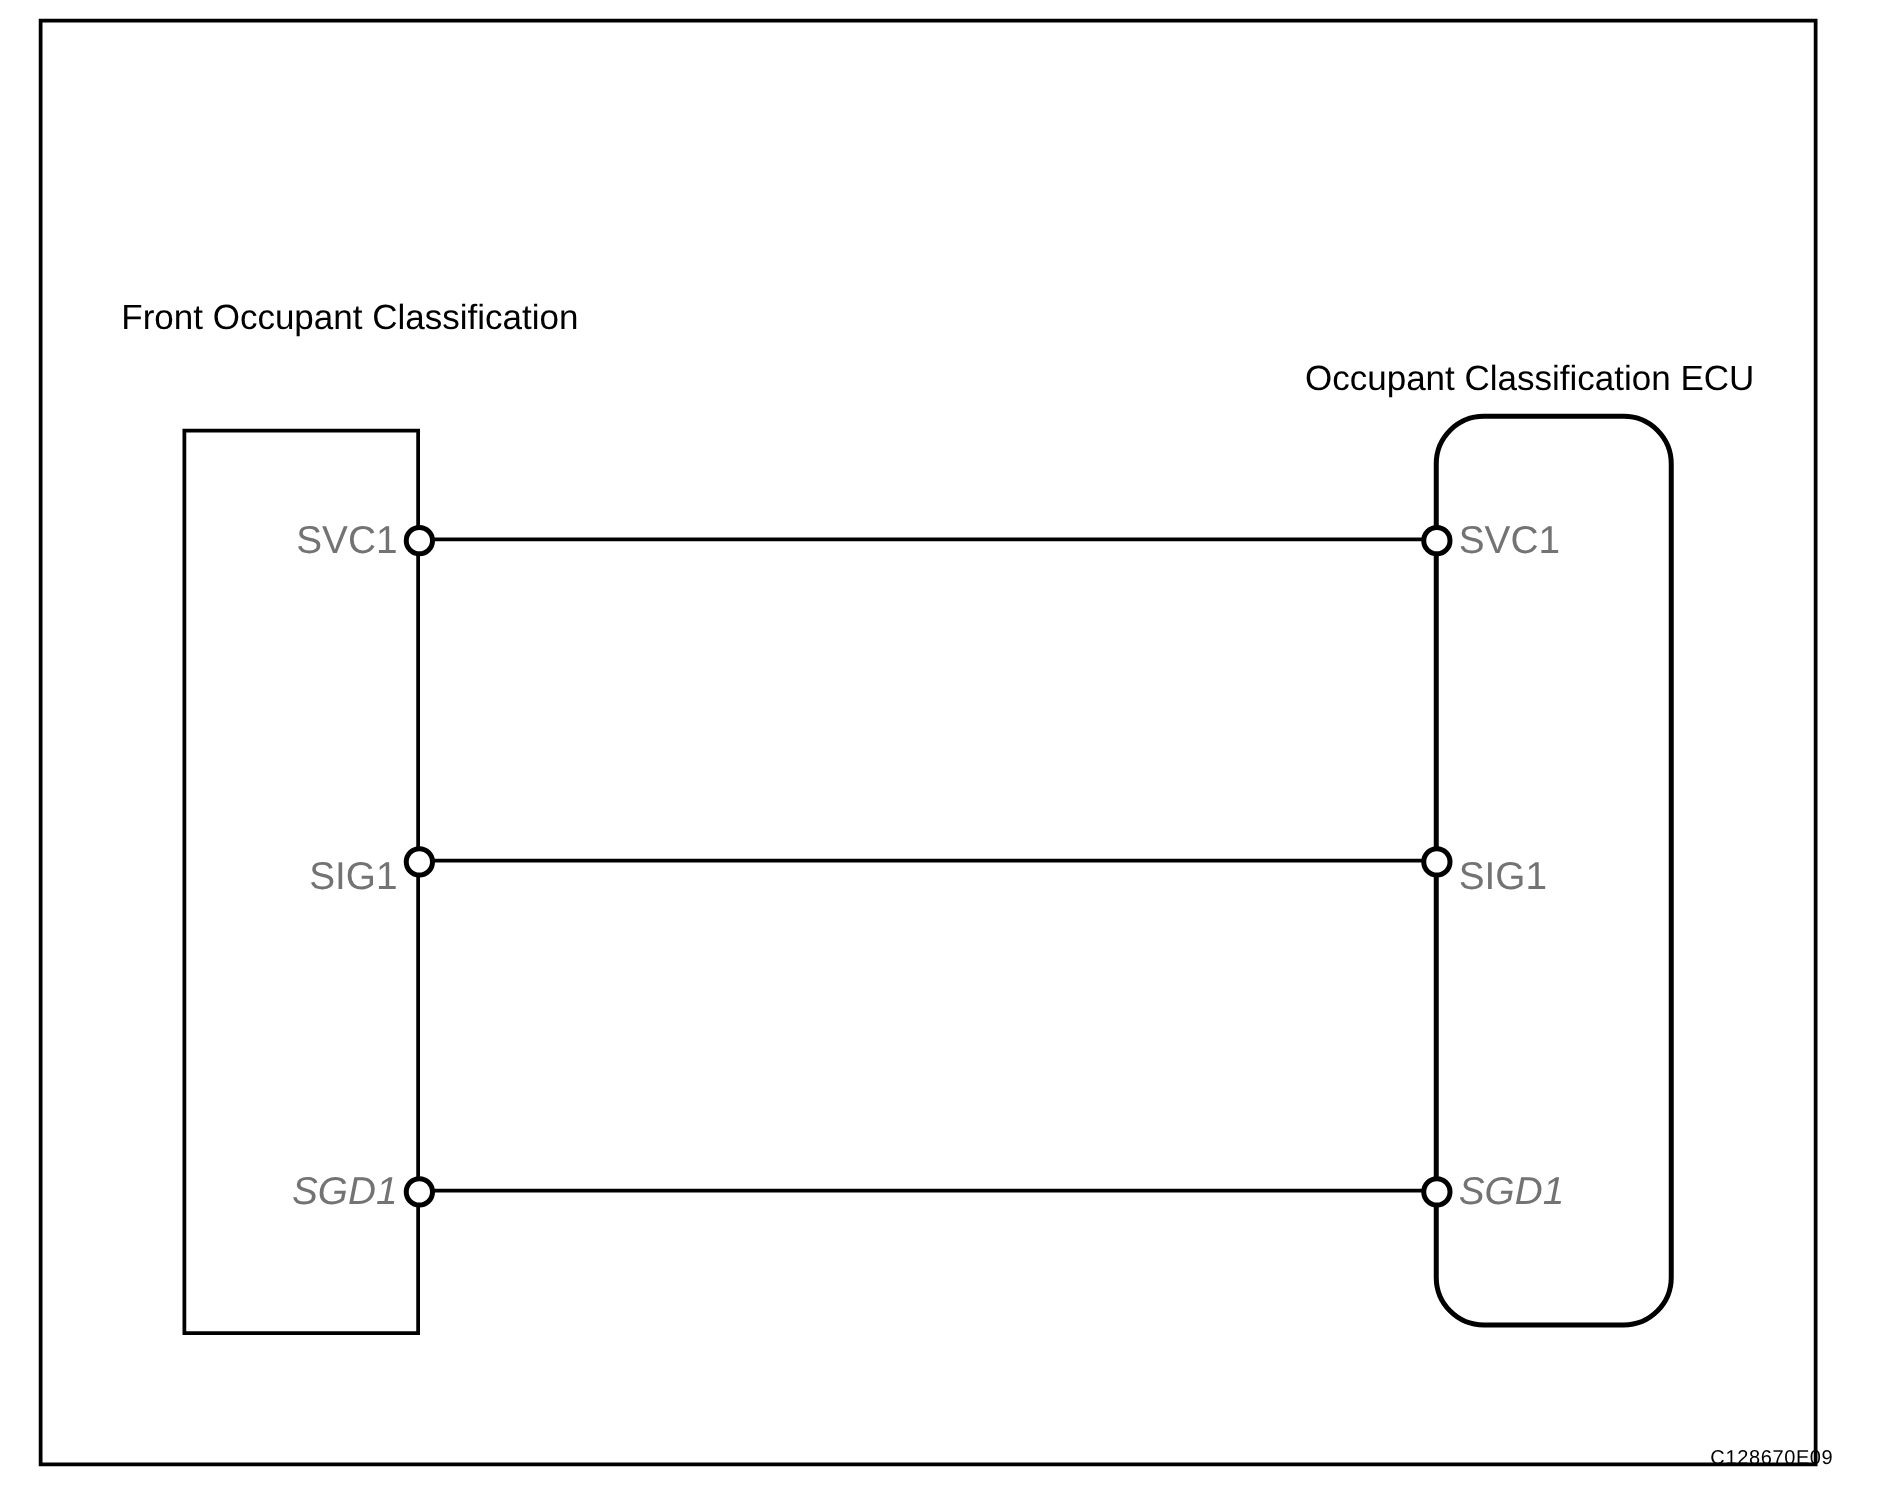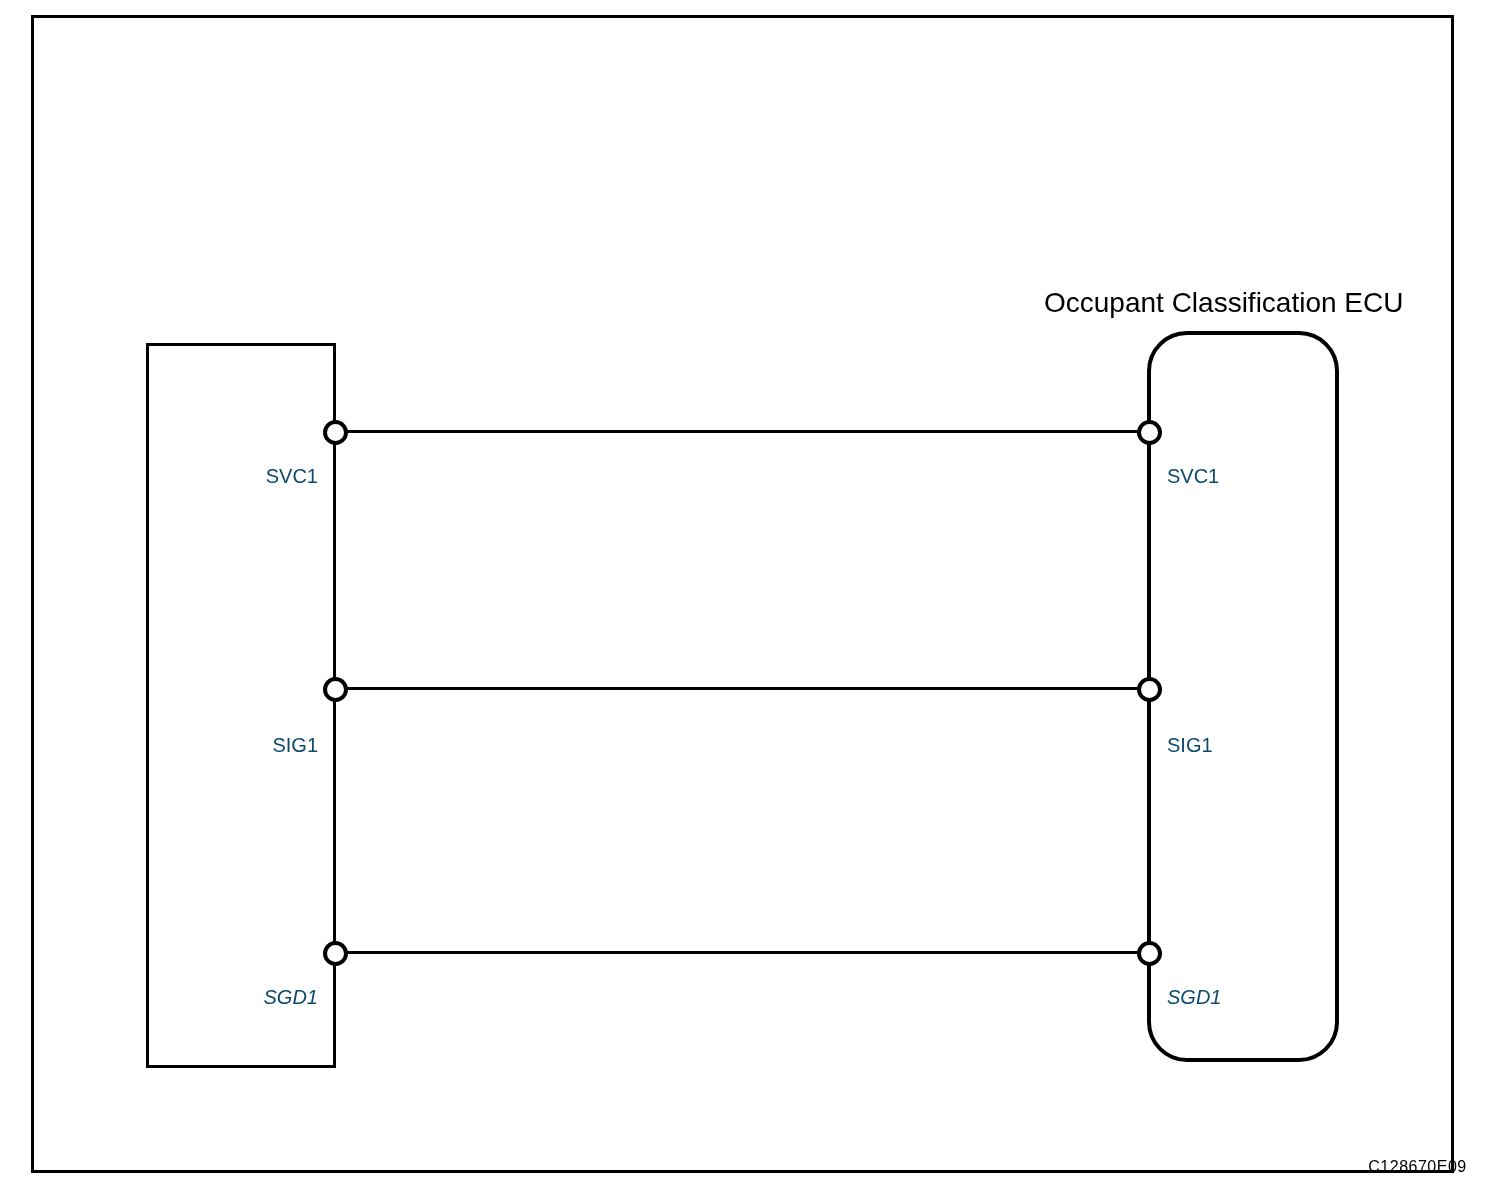--- a/index.html
+++ b/index.html
@@ -61,25 +61,24 @@
     background: #ffffff;
     z-index: 5;
   }
   .t-left  { left: 323px; }
   .t-right { left: 1137px; }
   .t-row1 { top: 420px; }
   .t-row2 { top: 677px; }
   .t-row3 { top: 941px; }
   .pin-label {
     position: absolute;
-    font-size: 20px;
+    font-size: 31px;
     line-height: 34px;
-    color: #0c4a6e;
+    color: #737373;
     white-space: nowrap;
-    margin-top: 44px;
   }
   .pin-left {
     left: 140px;
     width: 178px;
     text-align: right;
   }
   .pin-right {
     left: 1167px;
     text-align: left;
   }
@@ -96,20 +95,21 @@
     color: #000000;
     letter-spacing: 0.5px;
   }
 </style>
 </head>
 <body>
 
 <div class="frame">
 
   <div class="component-title title-left">
+    <div>Front Occupant Classification</div>
   </div>
 
   <div class="component-title title-right">Occupant Classification ECU</div>
 
   <div class="figure-code">C128670E09</div>
 </div>
 
 <div class="box-left"></div>
 
 <div class="box-right"></div>

